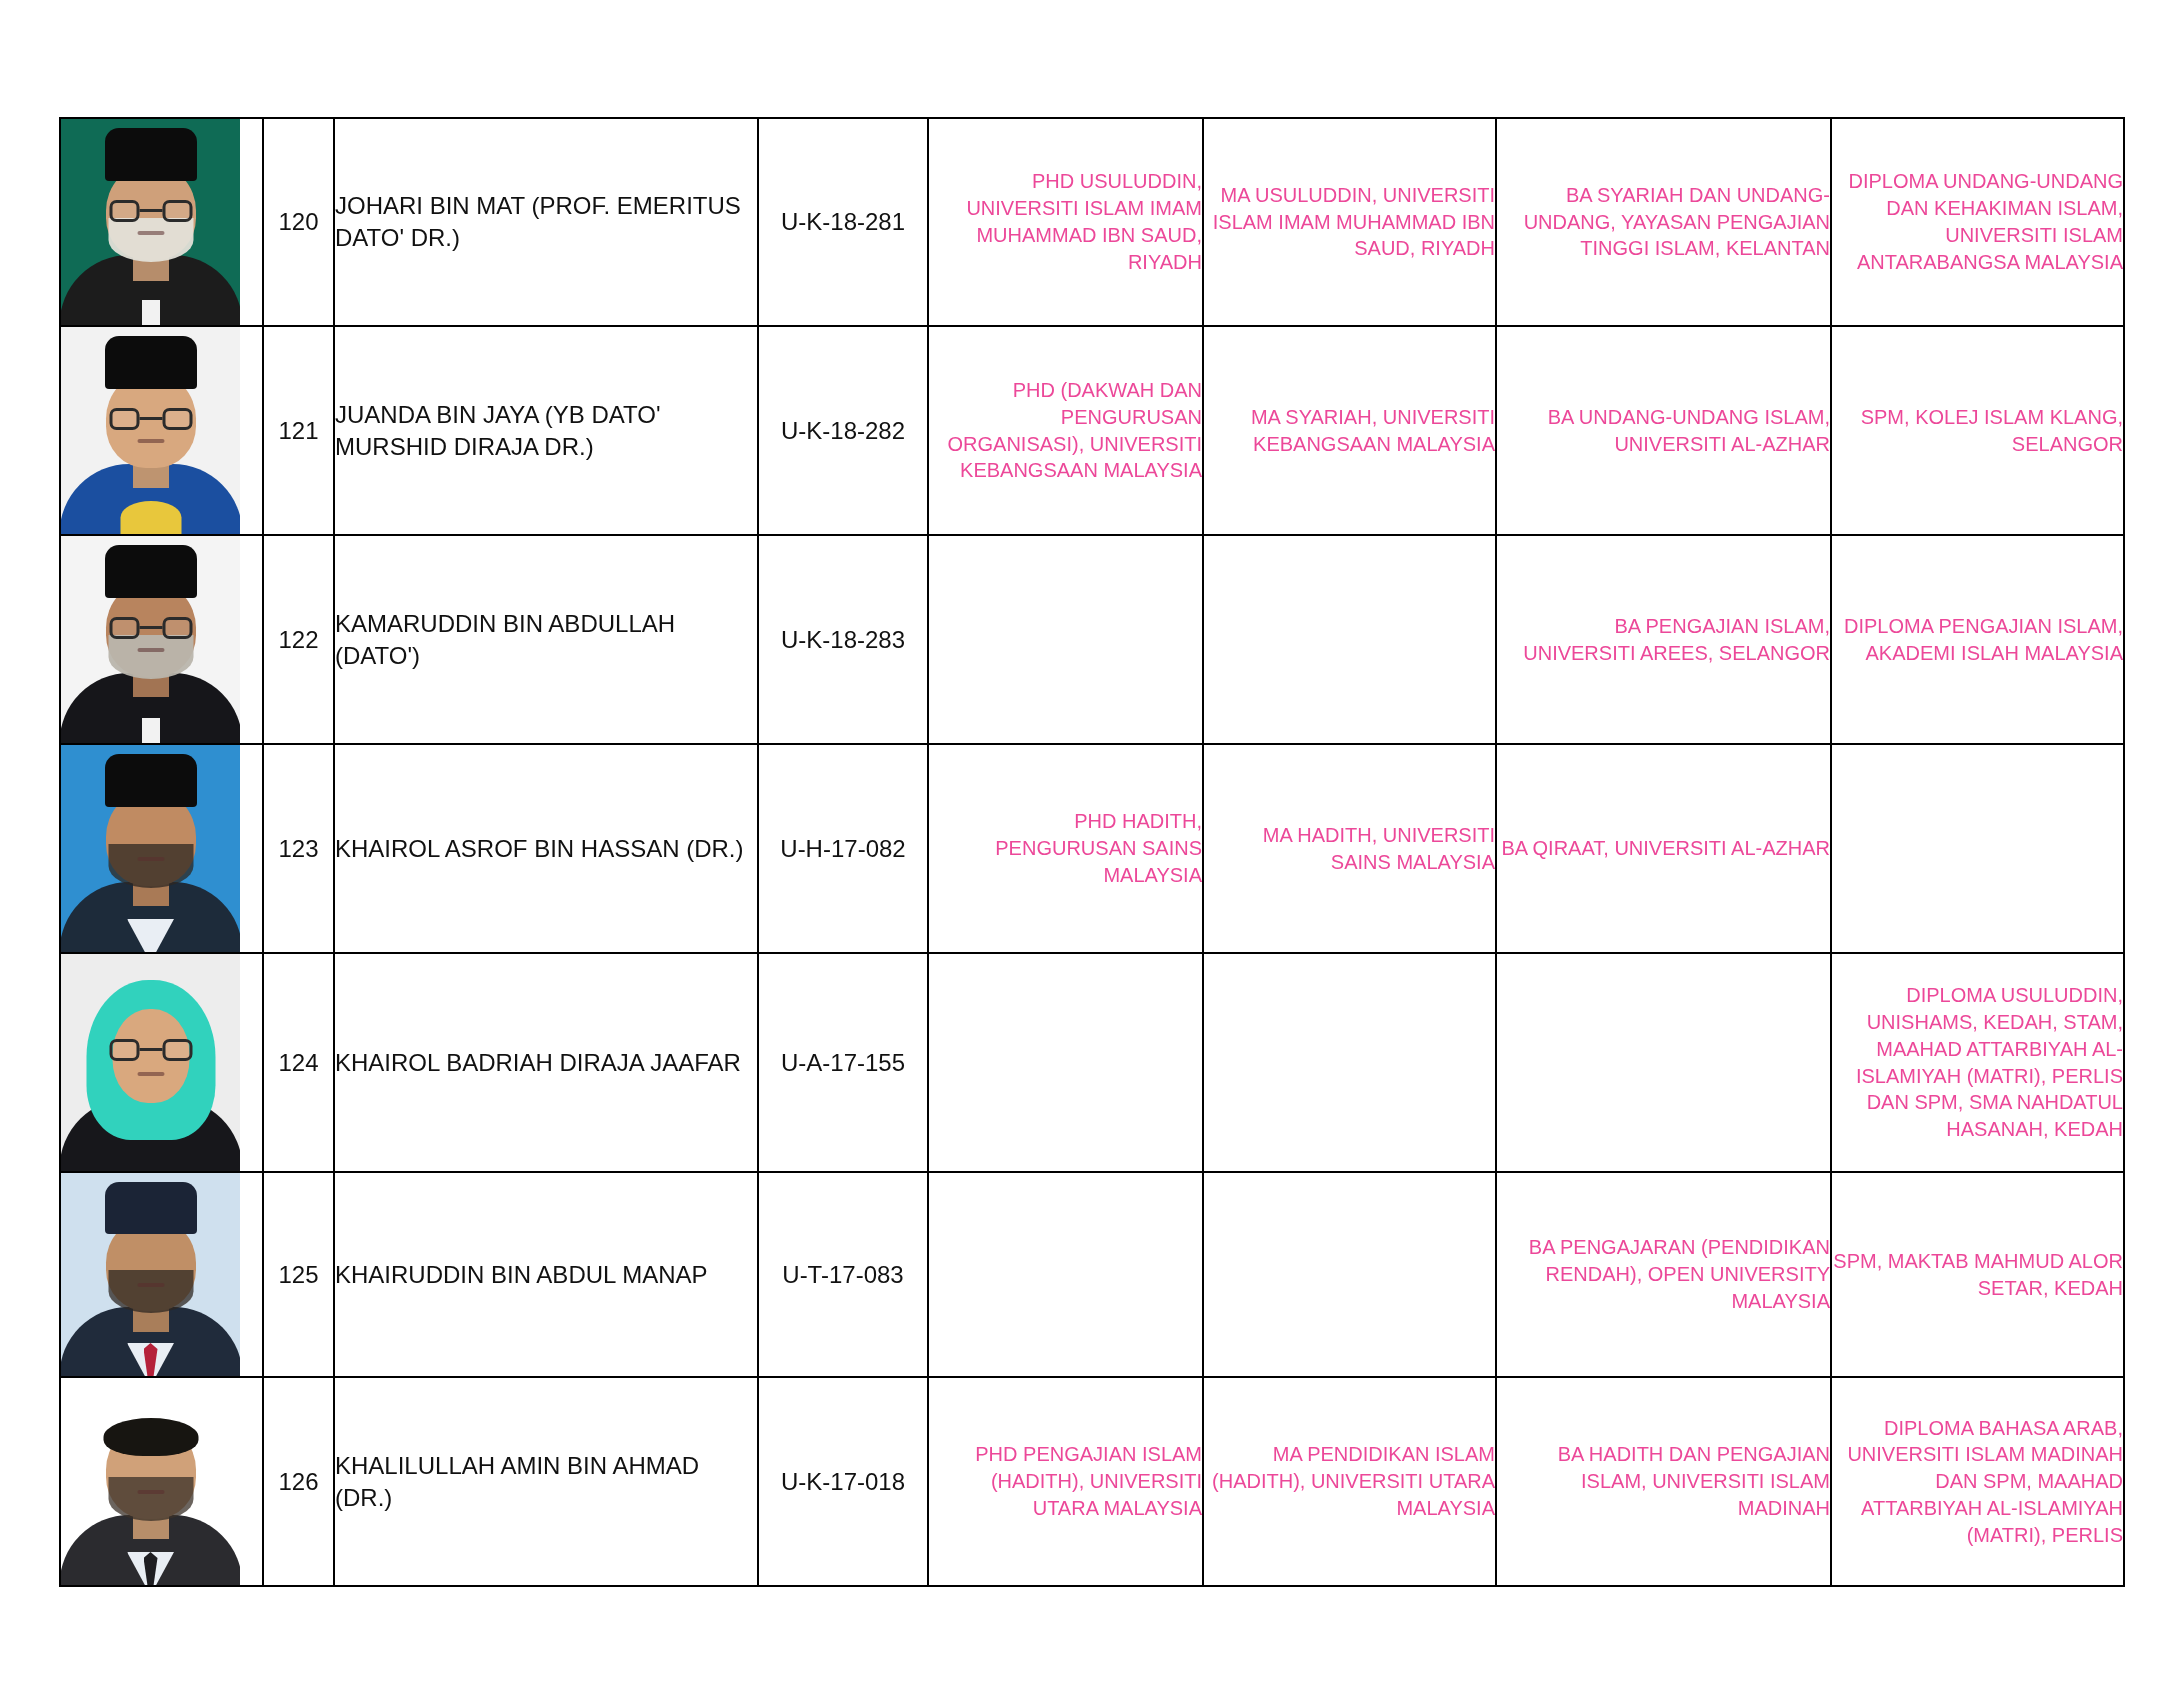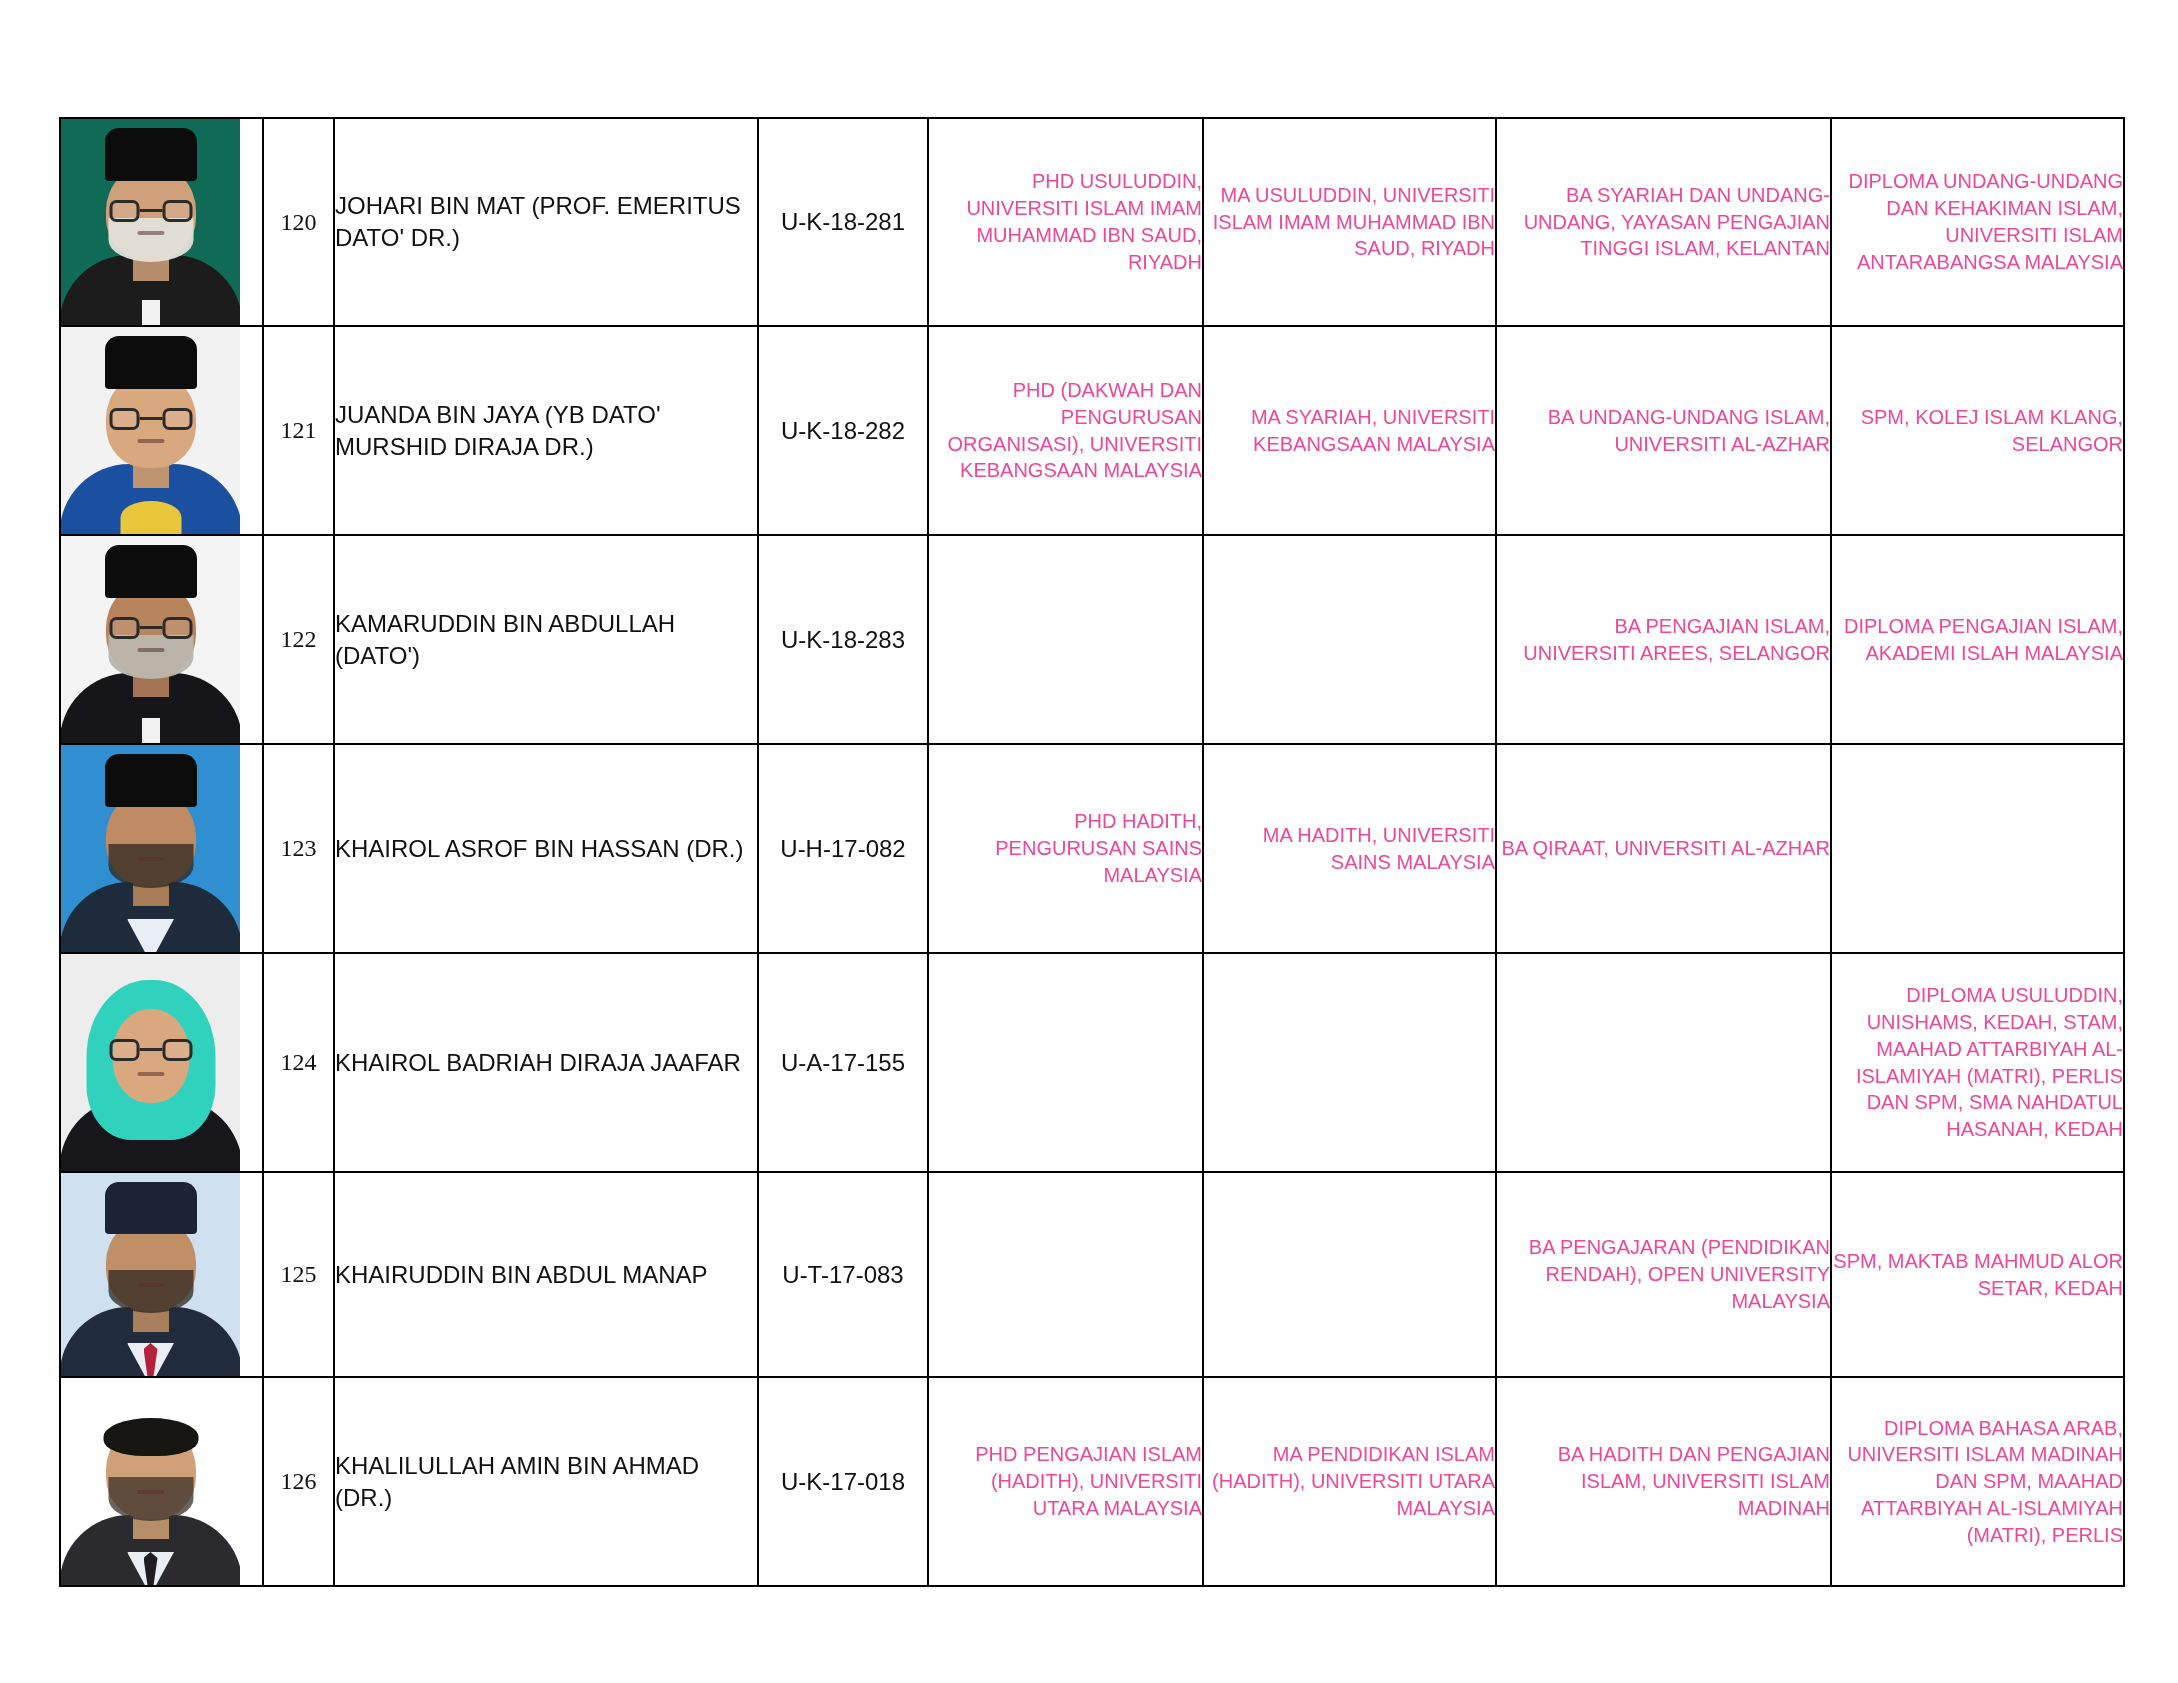--- a/index.html
+++ b/index.html
@@ -58,21 +58,20 @@
     width: 179px;
     height: 100%;
     margin: 0;
     overflow: hidden;
   }
 
   td.num-cell {
     text-align: center;
     font-size: 24px;
     color: #111;
-    font-family: Liberation Serif, serif;
   }
   td.name-cell {
     text-align: left;
     font-size: 24px;
     line-height: 1.32;
     padding: 0 16px 0 18px;
     color: #111;
   }
   td.code-cell {
     text-align: center;

